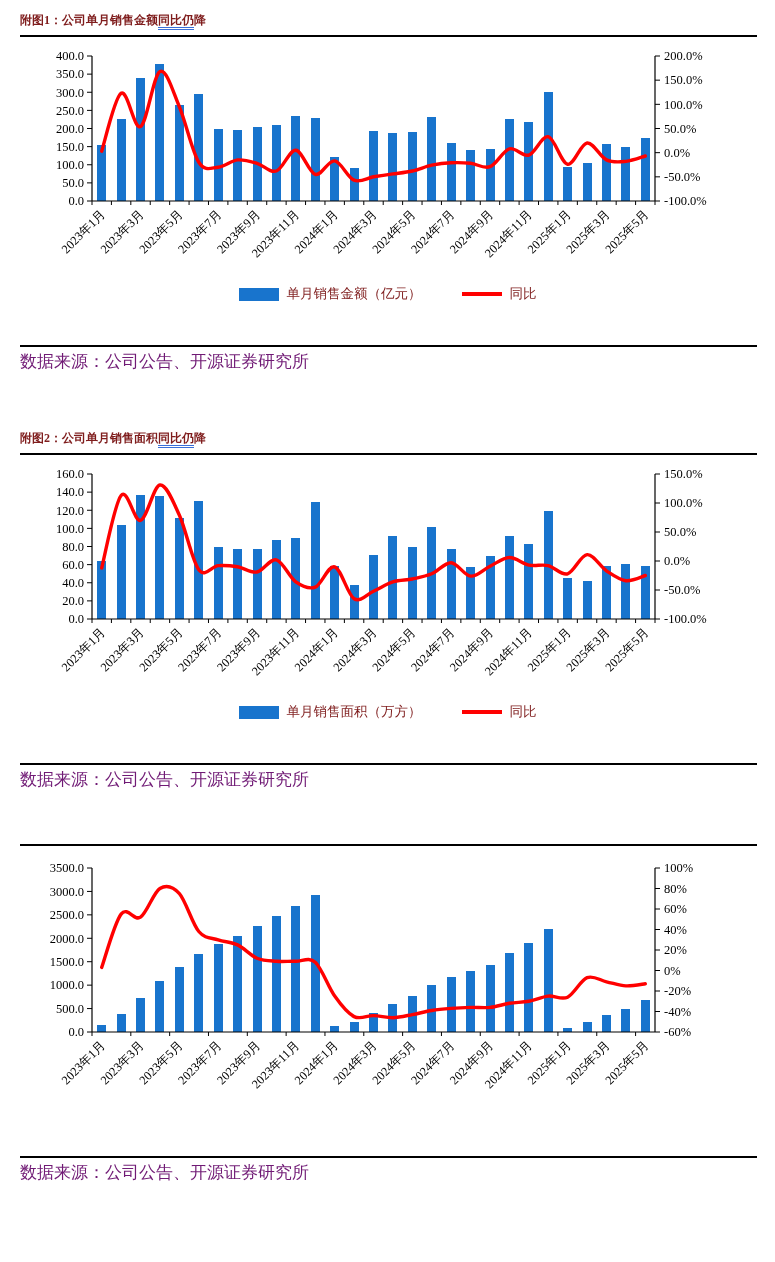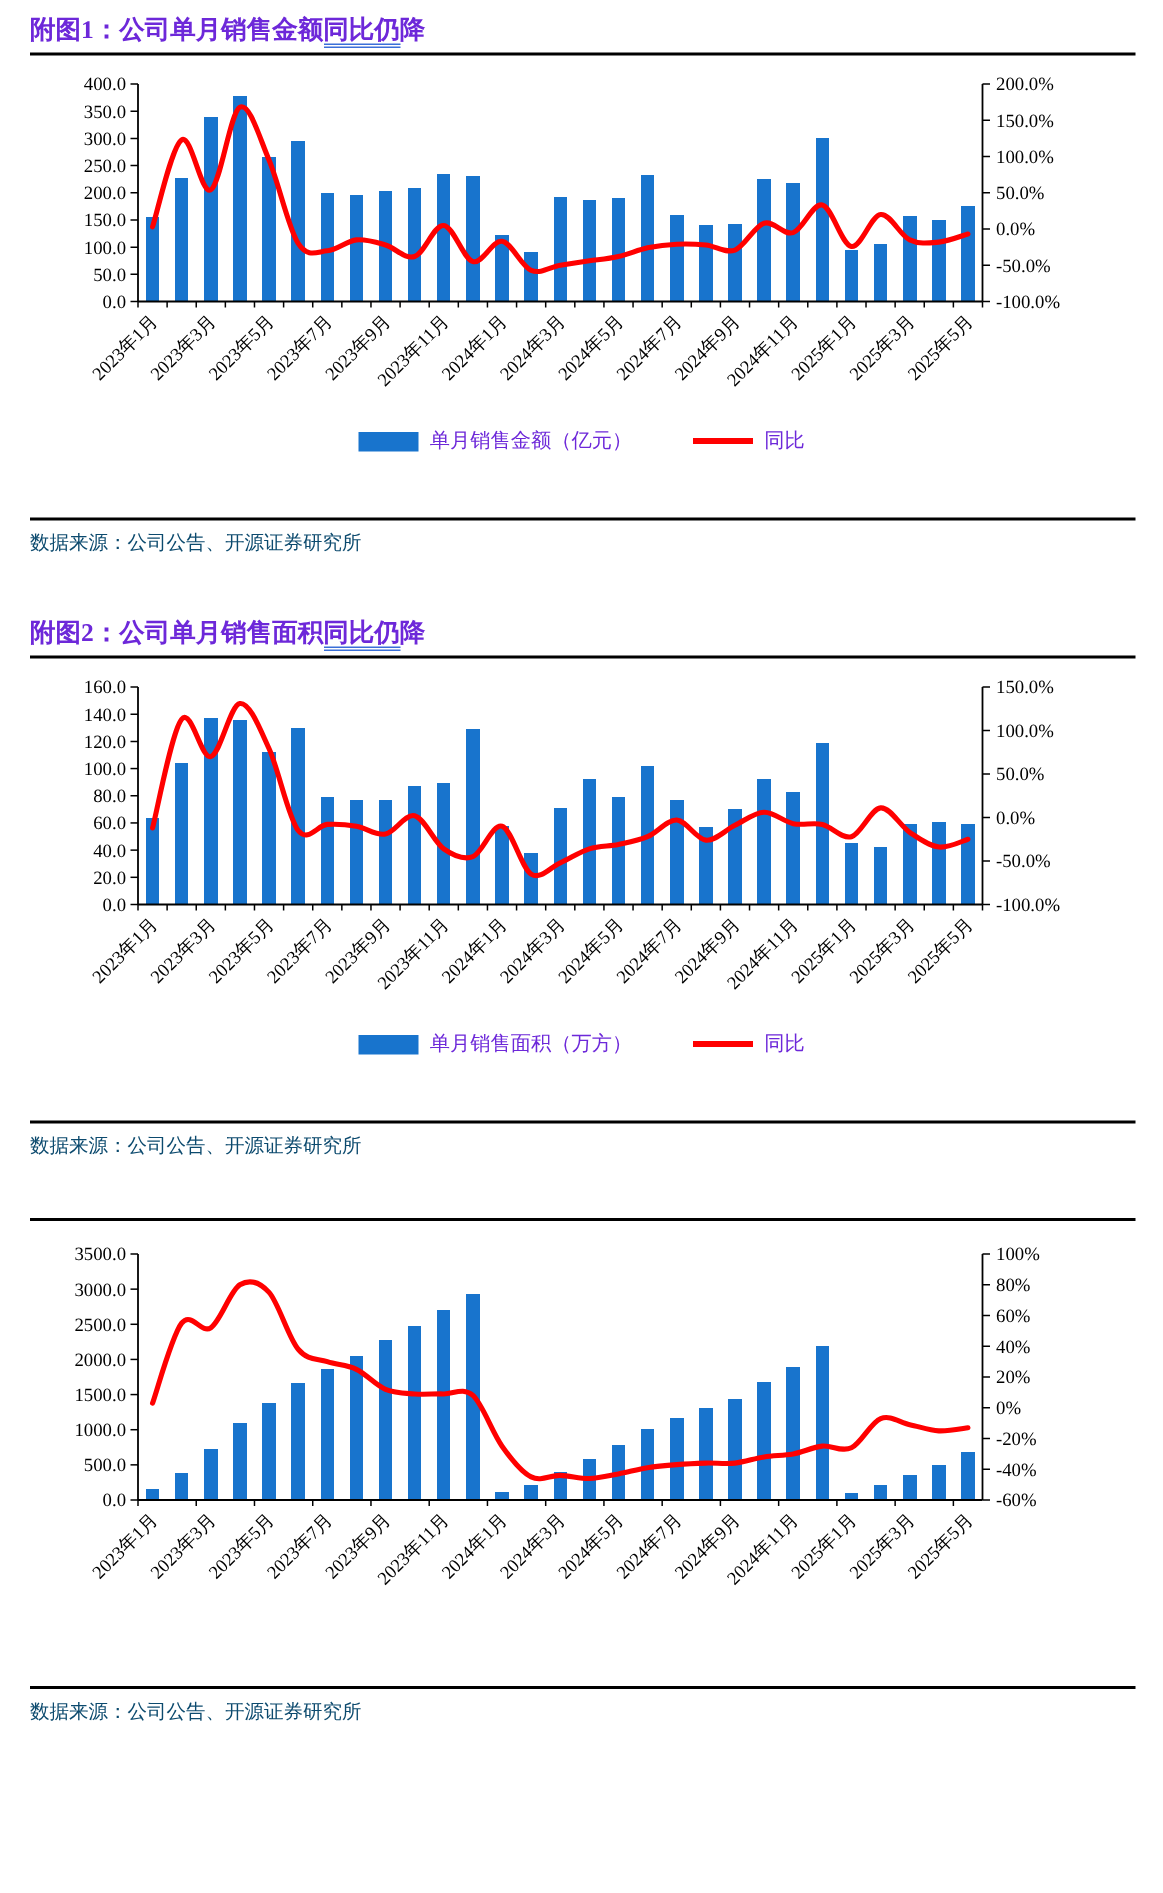--- a/index.html
+++ b/index.html
@@ -1,29 +1,29 @@
 <!DOCTYPE html>
 <html><head>
 <meta charset="utf-8">
 <style>
   html,body{margin:0;padding:0;background:#ffffff;color:#000;}
   body{width:775px;font-family:"Liberation Serif",serif;}
   .page{padding-top:8px;}
   .figure{}
-  .figure + .figure{margin-top:38px;}
-  .fig-title{margin:0 0 0 20px;font-size:17px;line-height:24px;font-weight:bold;color:#6d28d9;font-family:"Liberation Serif",serif;}
+  .figure + .figure{margin-top:54px;}
+  .fig-title{margin:0 0 0 20px;font-size:12px;line-height:24px;font-weight:bold;color:#7f1d1d;font-family:"Liberation Serif",serif;}
   .spellmark{border-bottom:3px double #3a6fd8;}
   .title-rule{border:none;border-top:2px solid #000;margin:3px 18px 0 20px;}
   .src-rule{border:none;border-top:2px solid #000;margin:42px 18px 0 20px;}
   svg.chart{display:block;margin-top:2px;}
   .legend{display:flex;justify-content:center;align-items:center;gap:40px;height:18px;margin-top:0;}
-  .legend-item{display:flex;align-items:center;gap:8px;font-size:13.5px;color:#6d28d9;}
+  .legend-item{display:flex;align-items:center;gap:8px;font-size:13.5px;color:#7f1d1d;}
   .swatch-bar{display:inline-block;width:40px;height:13px;}
   .swatch-line{display:inline-block;width:40px;height:3.5px;}
-  .source{margin:5px 0 0 20px;font-size:13px;line-height:20px;color:#0c4a6e;}
+  .source{margin:5px 0 0 20px;font-size:17px;line-height:20px;color:#701a75;}
   .bar-rect{shape-rendering:crispEdges;}
 </style>
 </head>
 <body>
 
 <div class="page">
 
   <div class="figure">
     <h2 class="fig-title"><span>附图1：公司单月销售金额</span><span class="spellmark">同比仍</span><span>降</span></h2>
     <hr class="title-rule">

